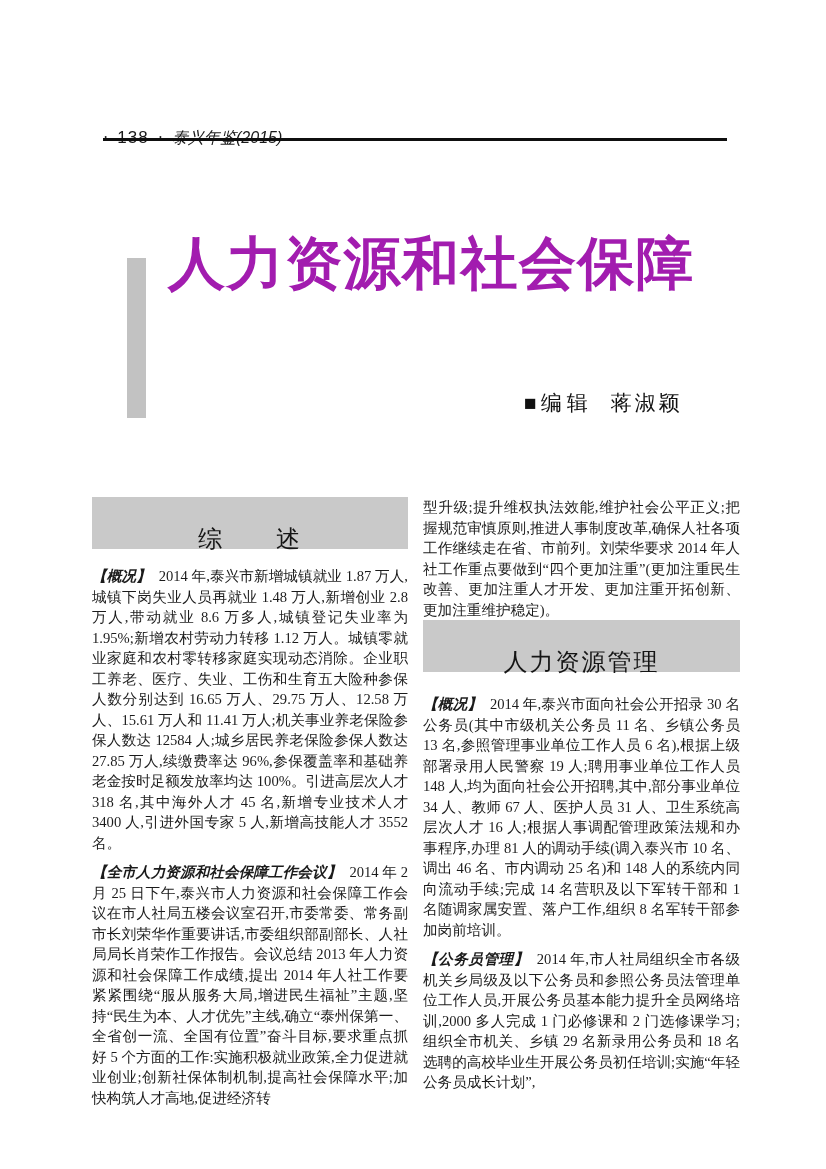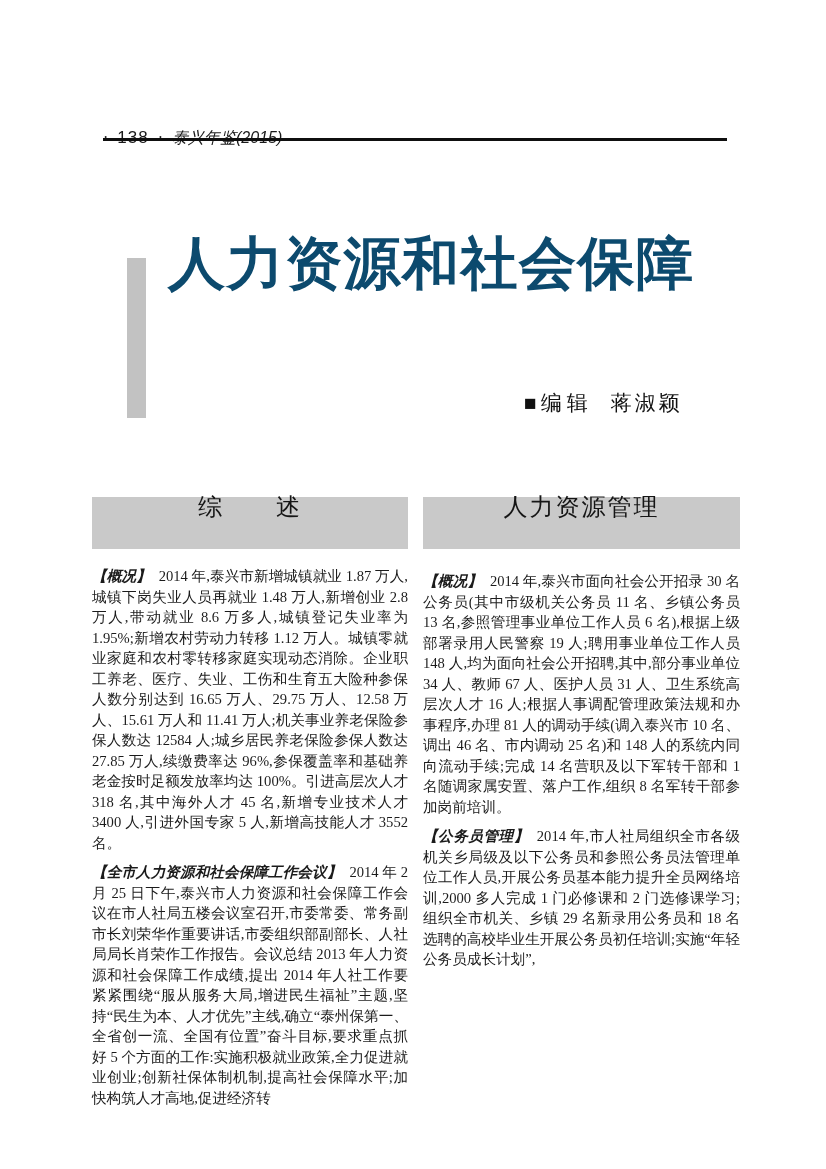--- a/index.html
+++ b/index.html
@@ -24,21 +24,21 @@
     width:624px;height:3px;background:#0f0f0f;
   }
   
   .title-bar{
     position:absolute;left:127px;top:258px;
     width:19px;height:160px;background:#c2c2c2;
   }
   .chapter-title{
     position:absolute;left:168px;top:228px;width:560px;
     font-size:57px;line-height:72px;font-weight:700;
-    letter-spacing:1.5px;color:#0c4a6e;
+    letter-spacing:1.5px;color:#a21caf;
     font-family:"Liberation Serif","DejaVu Serif",serif;
     white-space:nowrap;
   }
   .editor-line{
     position:absolute;left:524px;top:389px;
     display:flex;align-items:center;
     font-size:21px;color:#111;
     font-family:"Liberation Serif","DejaVu Serif",serif;
   }
   .editor-line .marker{font-size:21px;line-height:21px;margin-right:4px;}
@@ -48,21 +48,21 @@
   .col{
     position:absolute;top:497px;
     font-size:14.6px;line-height:20.5px;
     text-align:justify;text-justify:inter-ideograph;
     color:#1b1b1b;
   }
   .col-left{left:92px;width:316px;}
   .col-right{left:423px;width:317px;}
   .section-box{
     height:52px;background:#c9c9c9;
-    display:flex;align-items:flex-start;justify-content:center;
+    display:flex;align-items:flex-end;justify-content:center;
     font-family:"Liberation Sans","DejaVu Sans",sans-serif;
     font-size:24px;letter-spacing:2px;color:#151515;
   }
   .col-right .section-box{}
   .para{margin:0;}
   .para.first{margin-top:17px;}
   .para.follow{margin-top:9px;}
   .para.after-box{margin-top:22px;}
   .plabel{
     font-family:"Liberation Sans","DejaVu Sans",sans-serif;
@@ -98,20 +98,23 @@
     </div>
     <p class="para first">
       <b class="plabel">【概况】</b><span>2014 年,泰兴市新增城镇就业 1.87 万人,城镇下岗失业人员再就业 1.48 万人,新增创业 2.8 万人,带动就业 8.6 万多人,城镇登记失业率为 1.95%;新增农村劳动力转移 1.12 万人。城镇零就业家庭和农村零转移家庭实现动态消除。企业职工养老、医疗、失业、工伤和生育五大险种参保人数分别达到 16.65 万人、29.75 万人、12.58 万人、15.61 万人和 11.41 万人;机关事业养老保险参保人数达 12584 人;城乡居民养老保险参保人数达 27.85 万人,续缴费率达 96%,参保覆盖率和基础养老金按时足额发放率均达 100%。引进高层次人才 318 名,其中海外人才 45 名,新增专业技术人才 3400 人,引进外国专家 5 人,新增高技能人才 3552 名。</span>
     </p>
     <p class="para follow">
       <b class="plabel">【全市人力资源和社会保障工作会议】</b><span>2014 年 2 月 25 日下午,泰兴市人力资源和社会保障工作会议在市人社局五楼会议室召开,市委常委、常务副市长刘荣华作重要讲话,市委组织部副部长、人社局局长肖荣作工作报告。会议总结 2013 年人力资源和社会保障工作成绩,提出 2014 年人社工作要紧紧围绕“服从服务大局,增进民生福祉”主题,坚持“民生为本、人才优先”主线,确立“泰州保第一、全省创一流、全国有位置”奋斗目标,要求重点抓好 5 个方面的工作:实施积极就业政策,全力促进就业创业;创新社保体制机制,提高社会保障水平;加快构筑人才高地,促进经济转</span>
     </p>
   </div>
 
   <div class="col col-right">
+    <p class="cont">
+      <span>型升级;提升维权执法效能,维护社会公平正义;把握规范审慎原则,推进人事制度改革,确保人社各项工作继续走在省、市前列。刘荣华要求 2014 年人社工作重点要做到“四个更加注重”(更加注重民生改善、更加注重人才开发、更加注重开拓创新、更加注重维护稳定)。</span>
+    </p>
     <div class="section-box">
       <span>人力资源管理</span>
     </div>
     <p class="para after-box">
       <b class="plabel">【概况】</b><span>2014 年,泰兴市面向社会公开招录 30 名公务员(其中市级机关公务员 11 名、乡镇公务员 13 名,参照管理事业单位工作人员 6 名),根据上级部署录用人民警察 19 人;聘用事业单位工作人员 148 人,均为面向社会公开招聘,其中,部分事业单位 34 人、教师 67 人、医护人员 31 人、卫生系统高层次人才 16 人;根据人事调配管理政策法规和办事程序,办理 81 人的调动手续(调入泰兴市 10 名、调出 46 名、市内调动 25 名)和 148 人的系统内同向流动手续;完成 14 名营职及以下军转干部和 1 名随调家属安置、落户工作,组织 8 名军转干部参加岗前培训。</span>
     </p>
     <p class="para follow">
       <b class="plabel">【公务员管理】</b><span>2014 年,市人社局组织全市各级机关乡局级及以下公务员和参照公务员法管理单位工作人员,开展公务员基本能力提升全员网络培训,2000 多人完成 1 门必修课和 2 门选修课学习;组织全市机关、乡镇 29 名新录用公务员和 18 名选聘的高校毕业生开展公务员初任培训;实施“年轻公务员成长计划”,</span>
     </p>
   </div>

